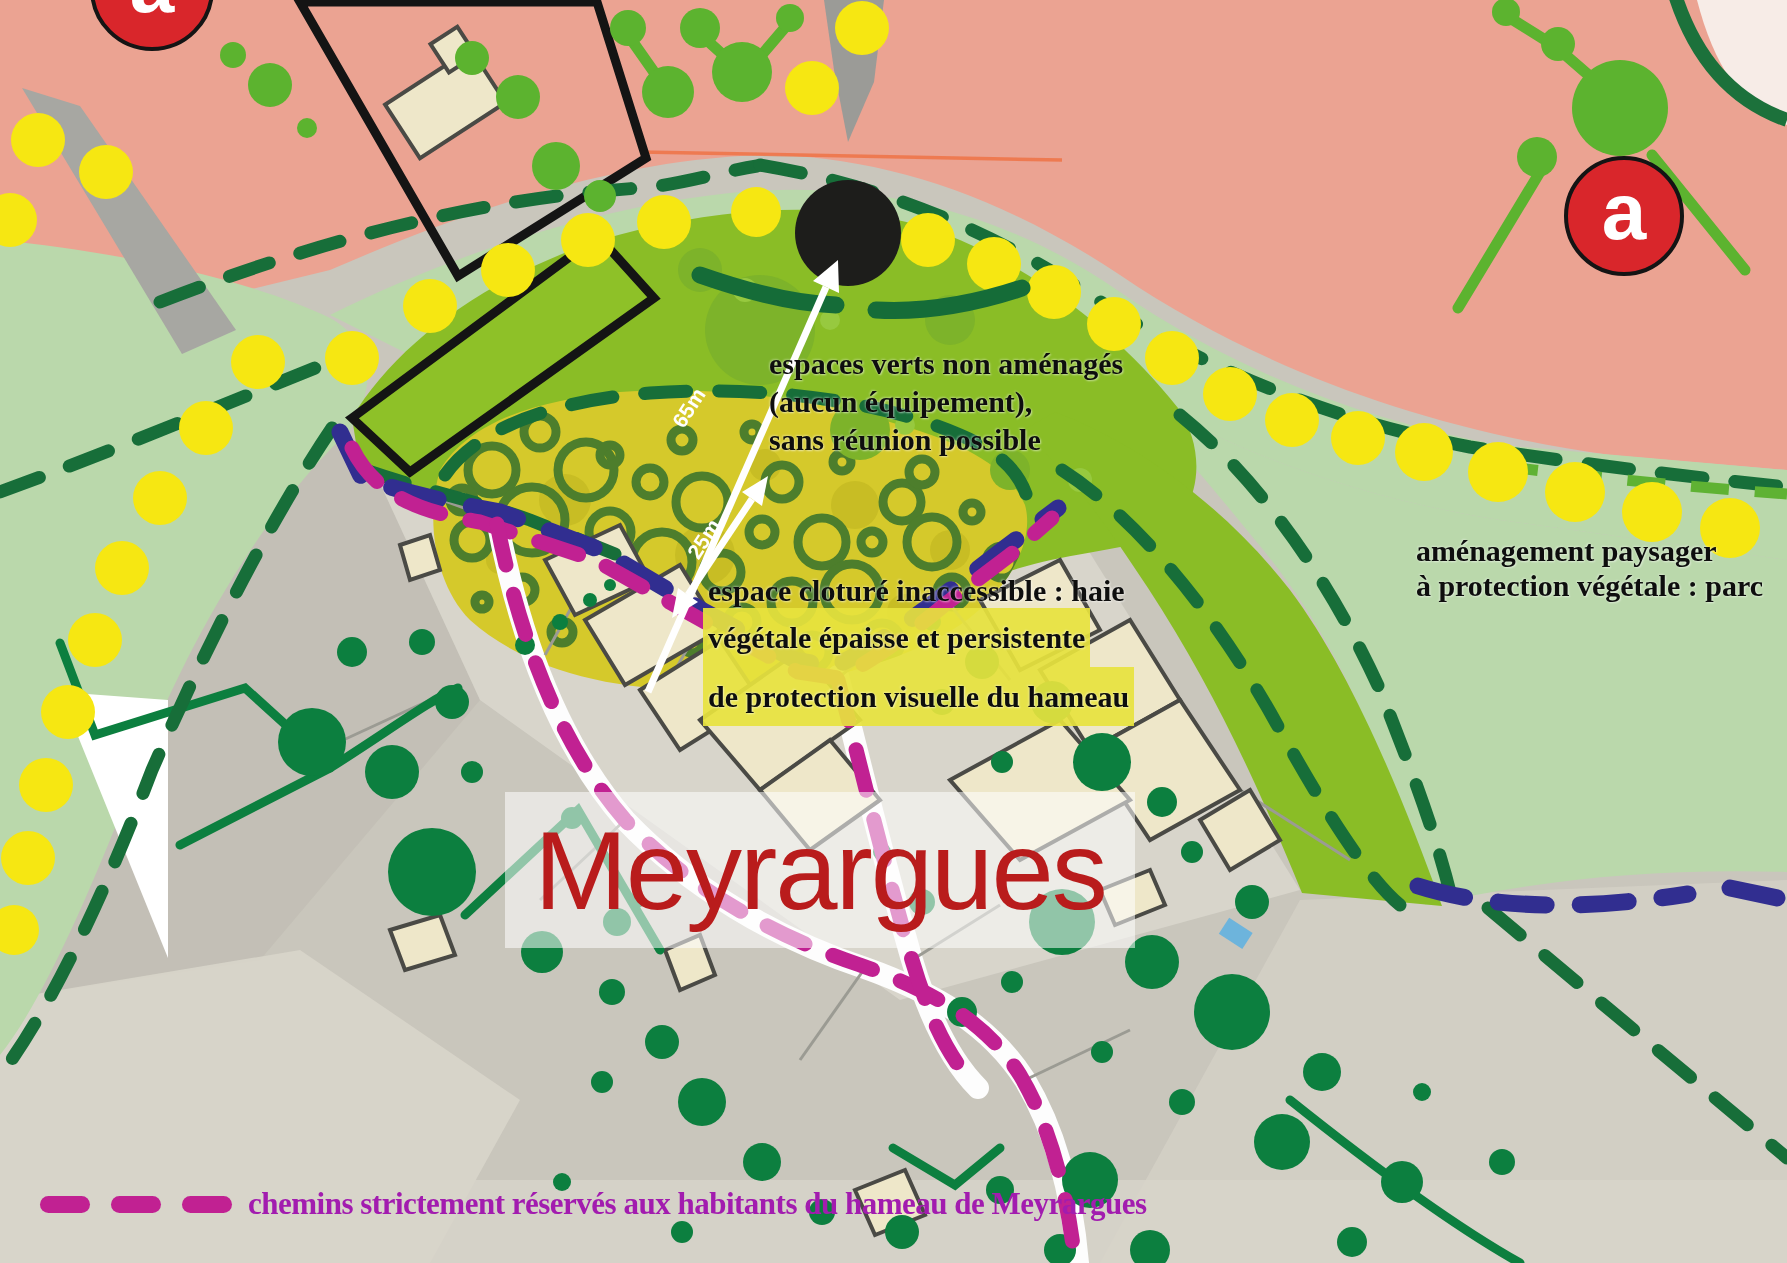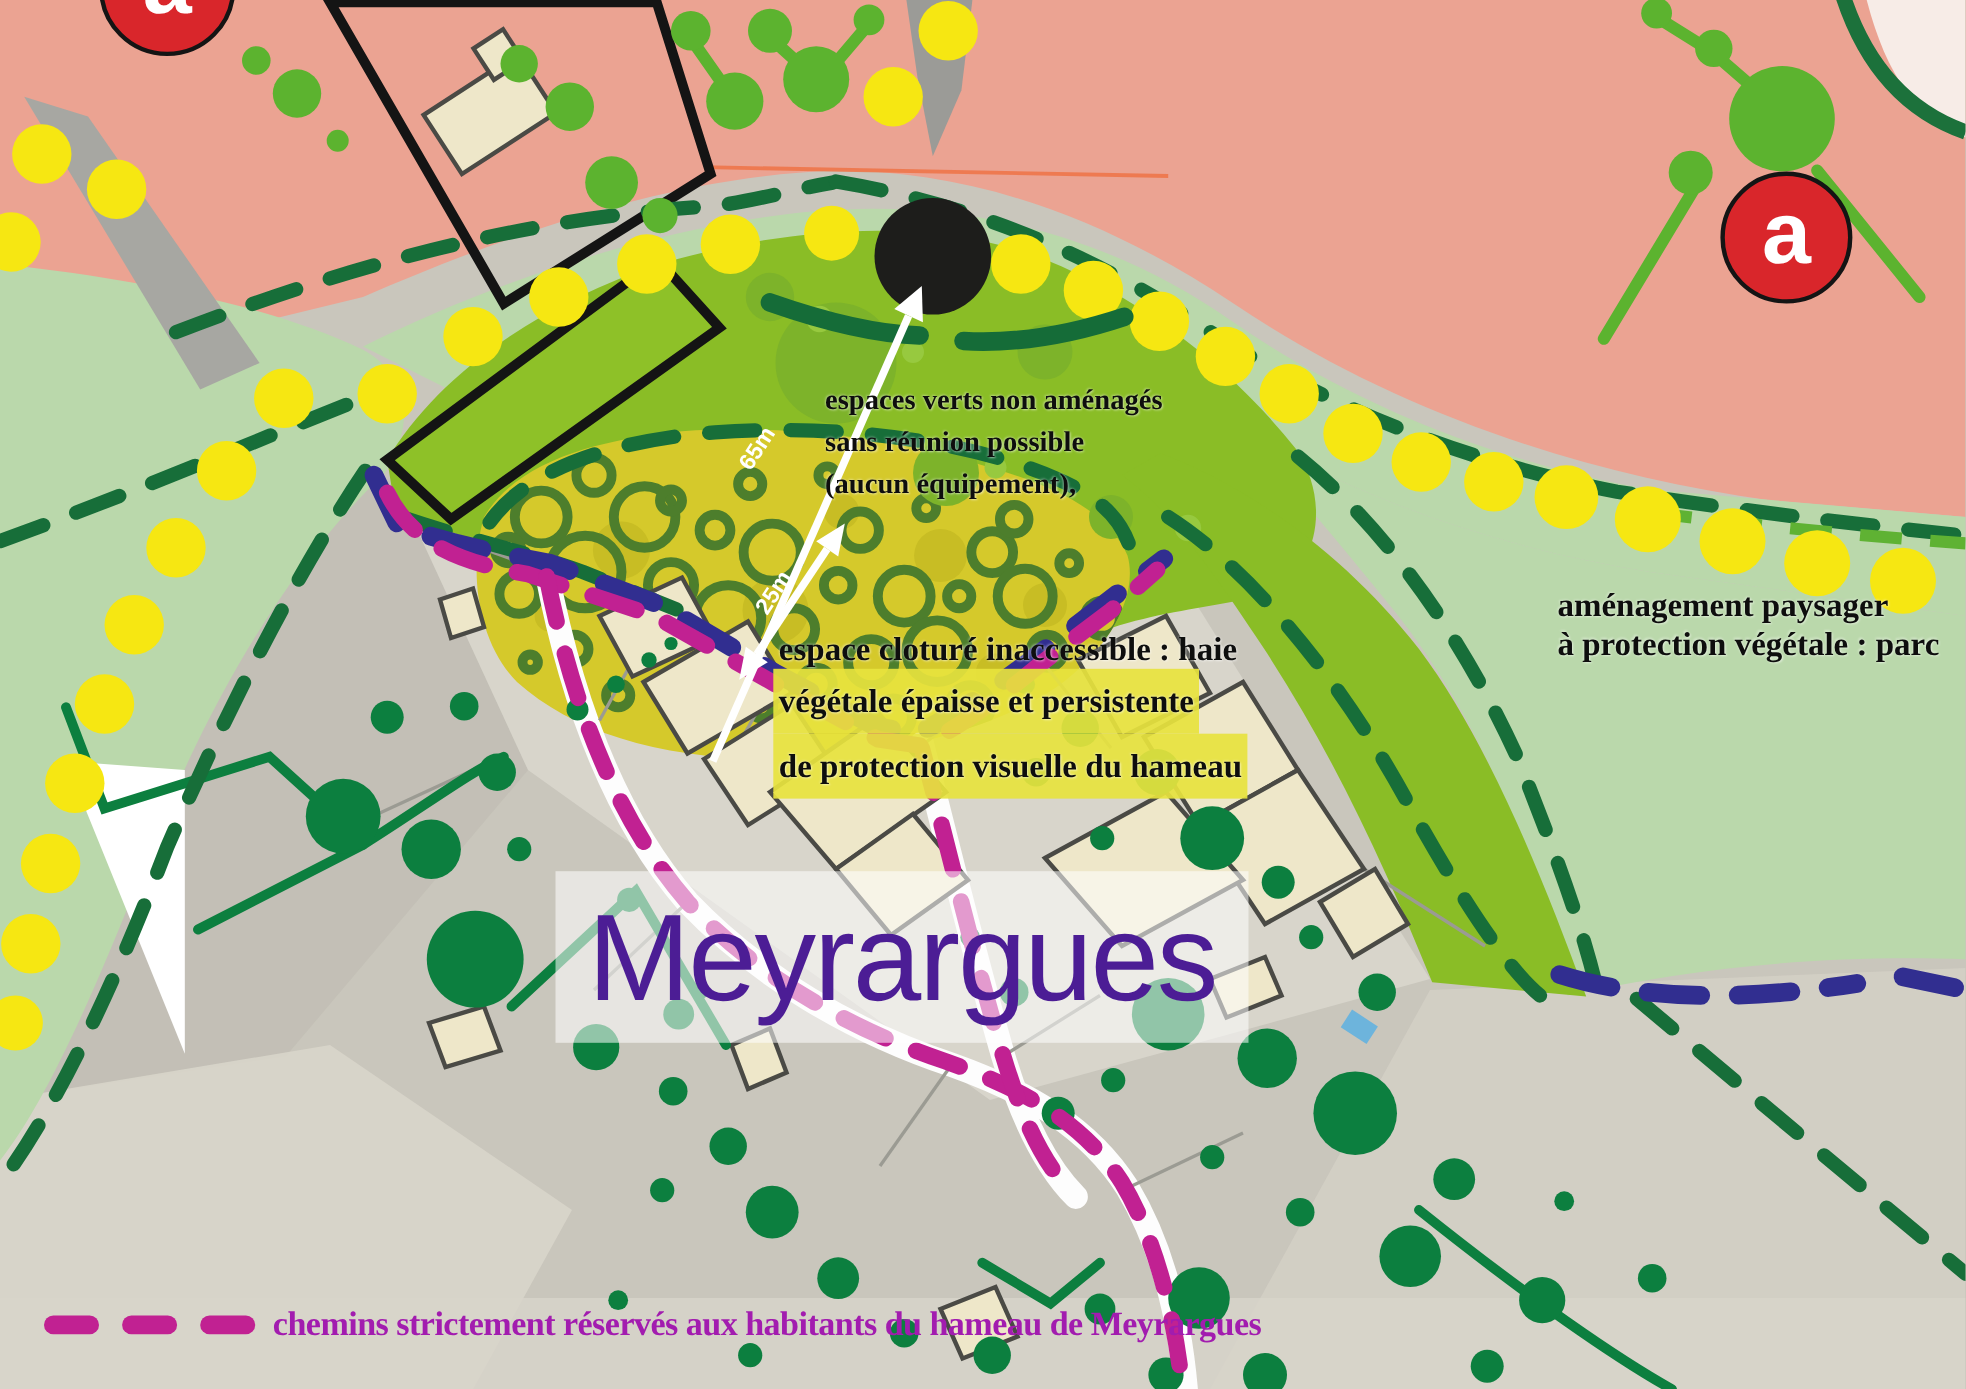--- a/index.html
+++ b/index.html
@@ -10,33 +10,33 @@
   .marker{position:absolute;border-radius:50%;background:#d9262b;border:4px solid #141414;
           display:flex;align-items:center;justify-content:center;
           font-family:"Liberation Sans",sans-serif;font-weight:700;color:#fff;z-index:30;}
   .marker-left{left:90px;top:-73px;width:116px;height:116px;font-size:80px;}
   .marker-right{left:1564px;top:156px;width:112px;height:112px;font-size:80px;}
   .marker span{line-height:1;transform:translateY(-4px);}
 
   .ann{position:absolute;color:#0e0e0e;font-weight:700;z-index:25;
        text-shadow:1px 1px 2px rgba(255,255,255,.55),-1px -1px 2px rgba(255,255,255,.35);}
   .ann div{white-space:nowrap;}
-  .ann-verts{left:750px;top:345px;font-size:26px;line-height:38px;}
+  .ann-verts{left:769px;top:345px;font-size:30px;line-height:38px;}
   .ann-cloture{left:708px;top:546px;font-size:30px;line-height:35px;margin-top:27px;}
   .ann-cloture .hl{background:rgba(231,227,62,.92);padding:12px 5px;margin-left:-5px;width:max-content;}
   .ann-amenagement{right:24px;top:533px;font-size:30px;line-height:35px;}
 
   .meas{position:absolute;color:#fff;font-family:"Liberation Sans",sans-serif;
         font-weight:700;font-size:21px;z-index:24;white-space:nowrap;}
   .meas-65{left:668px;top:396px;transform:rotate(-57deg);}
   .meas-25{left:683px;top:527px;transform:rotate(-57deg);}
 
   .place-box{position:absolute;left:505px;top:792px;width:630px;height:156px;
              background:rgba(255,255,255,.55);z-index:20;display:flex;align-items:center;justify-content:center;}
-  .place-box span{font-family:"Liberation Sans",sans-serif;font-size:112px;color:#4c1d95;
+  .place-box span{font-family:"Liberation Sans",sans-serif;font-size:112px;color:#b91c1c;
                   letter-spacing:-2px;white-space:nowrap;}
 
   .legend{position:absolute;left:40px;top:1186px;display:flex;align-items:center;z-index:40;}
   .legend-dashes{display:flex;gap:21px;margin-right:16px;}
   .legend-dashes i{display:block;width:50px;height:17px;border-radius:9px;background:#c12192;}
   .legend-text{font-size:31px;font-weight:700;color:#a21caf;letter-spacing:-.5px;white-space:nowrap;}
 </style>
 </head>
 <body>
 
@@ -362,22 +362,22 @@
   </div>
   <div class="marker marker-right">
     <span>a</span>
   </div>
 
   <div class="meas meas-65">65m</div>
   <div class="meas meas-25">25m</div>
 
   <div class="ann ann-verts">
     <div>espaces verts non aménagés</div>
+    <div>(aucun équipement),</div>
     <div>sans réunion possible</div>
-    <div>(aucun équipement),</div>
   </div>
 
   <div class="ann ann-cloture">
     <div>espace cloturé inaccessible : haie</div>
     <div class="hl">végétale épaisse et persistente</div>
     <div class="hl">de protection visuelle du hameau</div>
   </div>
 
   <div class="ann ann-amenagement">
     <div>aménagement paysager</div>

